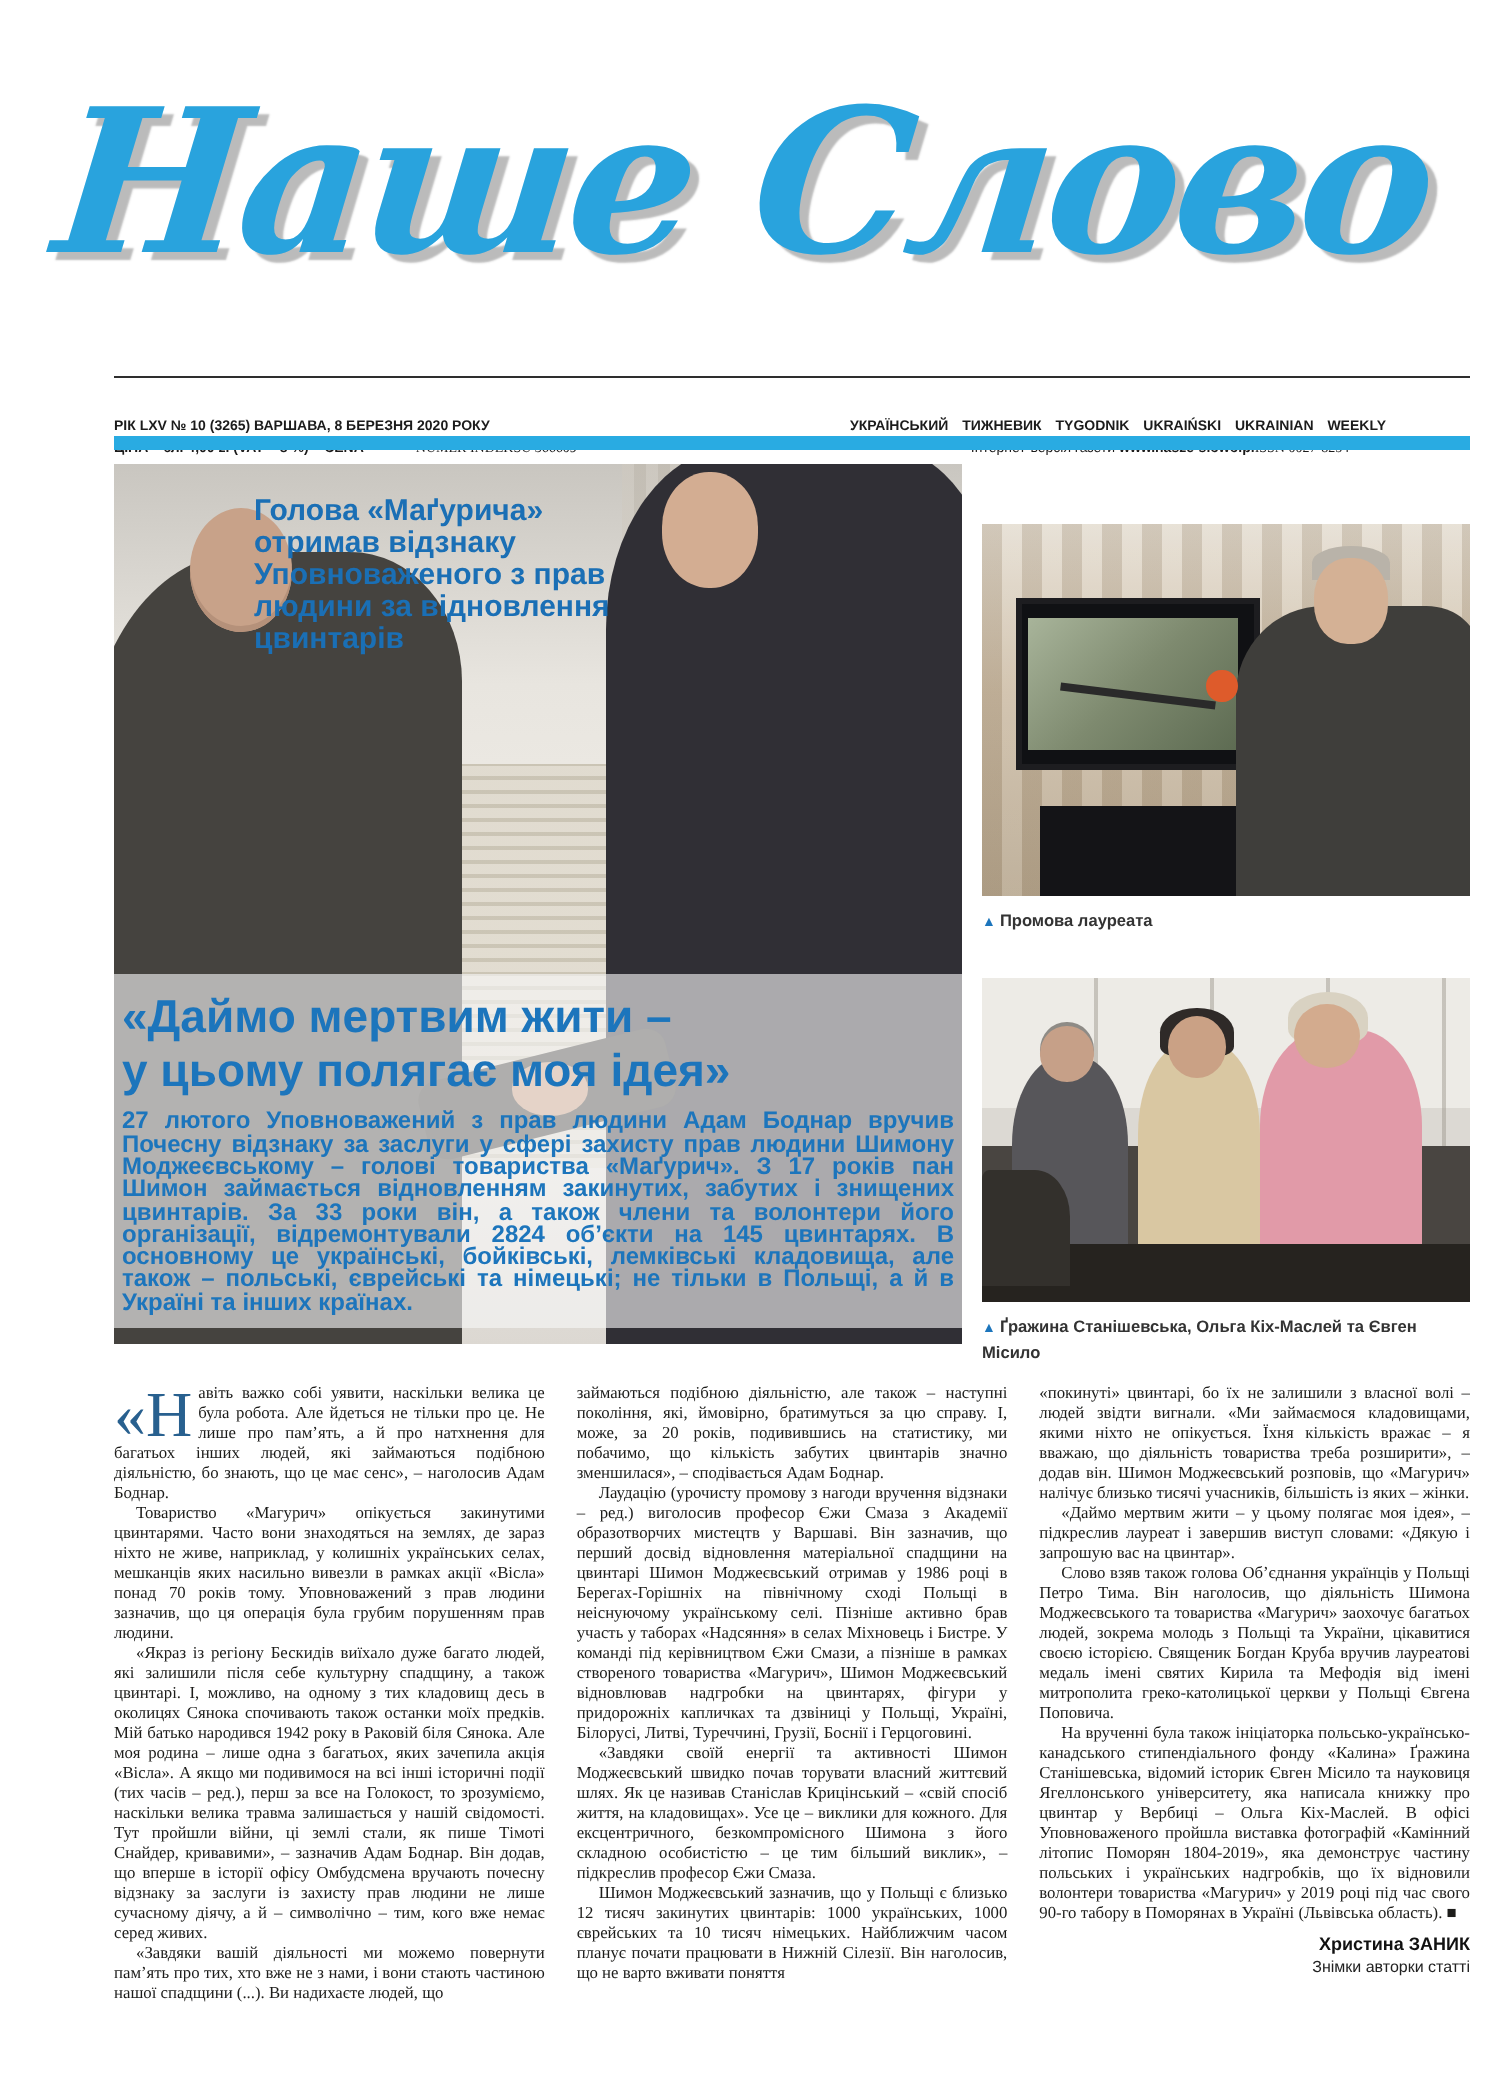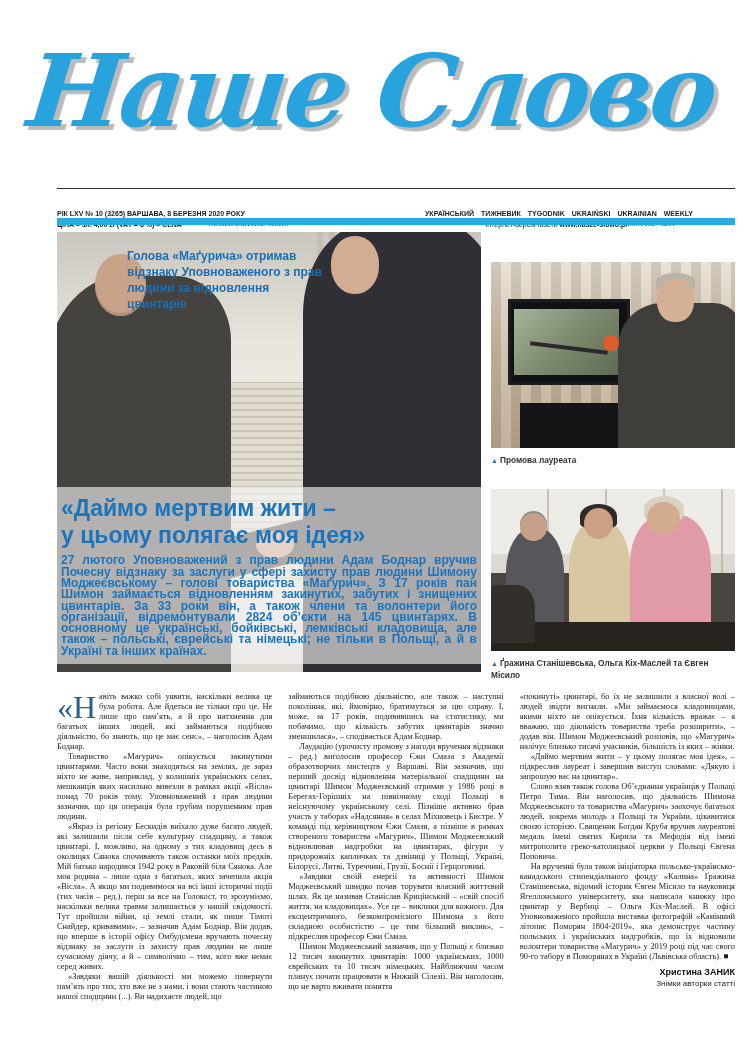--- a/index.html
+++ b/index.html
@@ -57,21 +57,21 @@
     box-shadow:inset 0 -3px 0 #b5917a; }
   .mp-figure-right { right:-4%; top:-2%; width:46%; height:104%; background:#302f35;
     border-radius:34% 30% 0 0 / 20% 18% 0 0; }
   .mp-head-right { right:24%; top:1%; width:11.5%; height:13%; background:#d3ad92; border-radius:48%; }
   .mp-arm { left:36%; bottom:24%; width:30%; height:9%; background:#3a3835; border-radius:10px;
     transform:rotate(-14deg); }
   .mp-hands { left:47%; bottom:26%; width:9%; height:6%; background:#c79a7d; border-radius:50%; }
 
   .overlay-caption {
     position:absolute; z-index:3; top:16px; left:70px; width:200px;
-    font-weight:bold; font-size:12px; line-height:16px; color:#1a6fb5;
+    font-weight:bold; font-size:15px; line-height:16px; color:#1a6fb5;
   }
   .headline-box {
     position:absolute; z-index:3; left:0; right:0; bottom:8px;
     background:rgba(247,247,247,0.62); padding:8px 4px 7px;
   }
   .headline {
     font-weight:bold; font-size:23px; line-height:27px; color:#1c75bc; margin-bottom:6px;
   }
   .lead-par {
     font-weight:bold; font-size:12px; line-height:11.3px; color:#1c75bc; text-align:justify;
@@ -213,21 +213,21 @@
   <figcaption class="caption c2"><span class="tri">▲</span><span>Ґражина Станішевська, Ольга Кіх-Маслей та Євген Місило</span></figcaption>
 
   <main class="article">
     <div class="col">
         <p class="no-indent"><span class="dropcap">«Н</span>авіть важко собі уявити, наскільки велика це була робота. Але йдеться не тільки про це. Не лише про пам’ять, а й про натхнення для багатьох інших людей, які займаються подібною діяльністю, бо знають, що це має сенс», – наголосив Адам Боднар.</p>
         <p>Товариство «Магурич» опікується закинутими цвинтарями. Часто вони знаходяться на землях, де зараз ніхто не живе, наприклад, у колишніх українських селах, мешканців яких насильно вивезли в рамках акції «Вісла» понад 70 років тому. Уповноважений з прав людини зазначив, що ця операція була грубим порушенням прав людини.</p>
         <p>«Якраз із регіону Бескидів виїхало дуже багато людей, які залишили після себе культурну спадщину, а також цвинтарі. І, можливо, на одному з тих кладовищ десь в околицях Сянока спочивають також останки моїх предків. Мій батько народився 1942 року в Раковій біля Сянока. Але моя родина – лише одна з багатьох, яких зачепила акція «Вісла». А якщо ми подивимося на всі інші історичні події (тих часів – ред.), перш за все на Голокост, то зрозуміємо, наскільки велика травма залишається у нашій свідомості. Тут пройшли війни, ці землі стали, як пише Тімоті Снайдер, кривавими», – зазначив Адам Боднар. Він додав, що вперше в історії офісу Омбудсмена вручають почесну відзнаку за заслуги із захисту прав людини не лише сучасному діячу, а й – символічно – тим, кого вже немає серед живих.</p>
         <p>«Завдяки вашій діяльності ми можемо повернути пам’ять про тих, хто вже не з нами, і вони стають частиною нашої спадщини (...). Ви надихаєте людей, що</p>
       </div>
     <div class="col">
-        <p class="no-indent">займаються подібною діяльністю, але також – наступні покоління, які, ймовірно, братимуться за цю справу. І, може, за 17 років, подивившись на статистику, ми побачимо, що кількість забутих цвинтарів значно зменшилася», – сподівається Адам Боднар.</p>
+        <p class="no-indent">займаються подібною діяльністю, але також – наступні покоління, які, ймовірно, братимуться за цю справу. І, може, за 20 років, подивившись на статистику, ми побачимо, що кількість забутих цвинтарів значно зменшилася», – сподівається Адам Боднар.</p>
         <p>Лаудацію (урочисту промову з нагоди вручення відзнаки – ред.) виголосив професор Єжи Смаза з Академії образотворчих мистецтв у Варшаві. Він зазначив, що перший досвід відновлення матеріальної спадщини на цвинтарі Шимон Моджеєвський отримав у 1986 році в Берегах-Горішніх на північному сході Польщі в неіснуючому українському селі. Пізніше активно брав участь у таборах «Надсяння» в селах Міхновець і Бистре. У команді під керівництвом Єжи Смази, а пізніше в рамках створеного товариства «Магурич», Шимон Моджеєвський відновлював надгробки на цвинтарях, фігури у придорожніх капличках та дзвіниці у Польщі, Україні, Білорусі, Литві, Туреччині, Грузії, Боснії і Герцоговині.</p>
         <p>«Завдяки своїй енергії та активності Шимон Моджеєвський швидко почав торувати власний життєвий шлях. Як це називав Станіслав Крицінський – «свій спосіб життя, на кладовищах». Усе це – виклики для кожного. Для ексцентричного, безкомпромісного Шимона з його складною особистістю – це тим більший виклик», – підкреслив професор Єжи Смаза.</p>
         <p>Шимон Моджеєвський зазначив, що у Польщі є близько 12 тисяч закинутих цвинтарів: 1000 українських, 1000 єврейських та 10 тисяч німецьких. Найближчим часом планує почати працювати в Нижній Сілезії. Він наголосив, що не варто вживати поняття</p>
       </div>
     <div class="col">
       <div>
           <p class="no-indent">«покинуті» цвинтарі, бо їх не залишили з власної волі – людей звідти вигнали. «Ми займаємося кладовищами, якими ніхто не опікується. Їхня кількість вражає – я вважаю, що діяльність товариства треба розширити», – додав він. Шимон Моджеєвський розповів, що «Магурич» налічує близько тисячі учасників, більшість із яких – жінки.</p>
           <p>«Даймо мертвим жити – у цьому полягає моя ідея», – підкреслив лауреат і завершив виступ словами: «Дякую і запрошую вас на цвинтар».</p>
           <p>Слово взяв також голова Об’єднання українців у Польщі Петро Тима. Він наголосив, що діяльність Шимона Моджеєвського та товариства «Магурич» заохочує багатьох людей, зокрема молодь з Польщі та України, цікавитися своєю історією. Священик Богдан Круба вручив лауреатові медаль імені святих Кирила та Мефодія від імені митрополита греко-католицької церкви у Польщі Євгена Поповича.</p>
           <p>На врученні була також ініціаторка польсько-українсько-канадського стипендіального фонду «Калина» Ґражина Станішевська, відомий історик Євген Місило та науковиця Ягеллонського університету, яка написала книжку про цвинтар у Вербиці – Ольга Кіх-Маслей. В офісі Уповноваженого пройшла виставка фотографій «Камінний літопис Поморян 1804-2019», яка демонструє частину польських і українських надгробків, що їх відновили волонтери товариства «Магурич» у 2019 році під час свого 90-го табору в Поморянах в Україні (Львівська область). ■</p>

